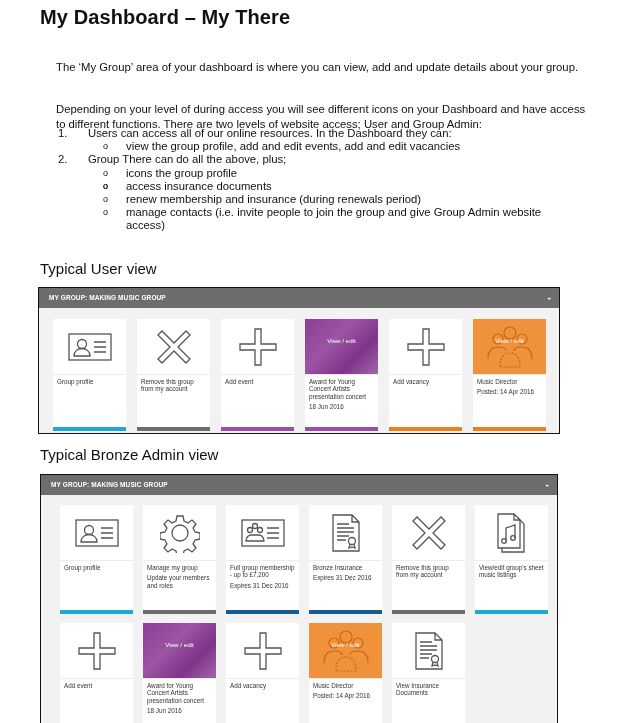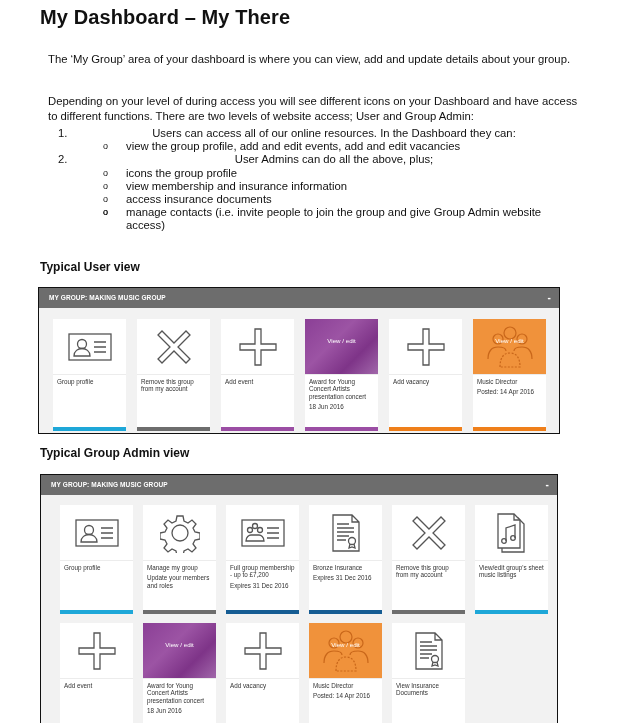--- a/index.html
+++ b/index.html
@@ -1,27 +1,27 @@
 <!DOCTYPE html>
 <html><head>
 <meta charset="utf-8">
 <style>
   html, body { margin:0; padding:0; background:#ffffff; }
   body { width:629px; height:723px; position:relative; overflow:hidden; font-family:"Liberation Sans", sans-serif; color:#111; }
   .title { position:absolute; left:40px; top:6px; font-size:20px; font-weight:bold; margin:0; letter-spacing:0.1px; }
-  .para { position:absolute; left:40px; width:530px; font-size:11.3px; line-height:15px; margin:8px; }
+  .para { position:absolute; left:40px; width:530px; font-size:11.3px; line-height:15px; margin:16px; }
   .p1 { top:44px; }
   .p2 { top:86px; }
   .list { position:absolute; left:40px; top:127px; width:540px; font-size:11.3px; line-height:13.2px; }
   .li { position:relative; }
   .num { position:absolute; left:18px; }
-  .li-text { margin-left:48px;text-align:center; }
+  .li-text { margin-left:48px; }
   .sub { position:relative; margin-left:48px; padding-left:38px; }
   .sub .bullet { position:absolute; left:15px; top:0; font-size:9px; }
-  .heading { position:absolute; left:40px; font-size:12px; font-weight:bold; }
+  .heading { position:absolute; left:40px; font-size:15px; font-weight:normal; }
   .h-user { top:260px; }
   .h-admin { top:446px; }
 
   .frame { position:absolute; border:1px solid #111; background:#f2f2f2; box-sizing:border-box; overflow:hidden; }
   .frame-user { left:38px; top:287px; width:522px; height:147px; }
   .frame-admin { left:40px; top:474px; width:518px; height:260px; }
   .bar-head { position:absolute; left:0; top:0; right:0; height:20px; background:#6d6d6d; color:#fff; font-size:6.5px; font-weight:bold; line-height:20px; padding-left:10px; letter-spacing:0.1px; }
   .bar-head .minus { position:absolute; right:8px; top:0; font-size:10px; }
 
   .tile { position:absolute; width:73px; background:#fff; }
@@ -45,26 +45,26 @@
 <p class="para p2">Depending on your level of during access you will see different icons on your Dashboard and have access to different functions. There are two levels of website access; User and Group Admin:</p>
 
 <div class="list">
   <div class="li">
     <span class="num">1.</span>
     <div class="li-text">Users can access all of our online resources. In the Dashboard they can:</div>
   </div>
   <div class="sub"><span class="bullet">o</span><span>view the group profile, add and edit events, add and edit vacancies</span></div>
   <div class="li">
     <span class="num">2.</span>
-    <div class="li-text">User Admins can do all the above, plus;</div>
+    <div class="li-text">Group There can do all the above, plus;</div>
   </div>
   <div class="sub"><span class="bullet">o</span><span>icons the group profile</span></div>
-  <div class="sub"><span class="bullet">o</span><span>view membership and insurance information</span></div>
+  <div class="sub"><span class="bullet">o</span></div>
   <div class="sub"><span class="bullet">o</span><span>access insurance documents</span></div>
-  <div class="sub"><span class="bullet">o</span></div>
+  <div class="sub"><span class="bullet">o</span><span>renew membership and insurance (during renewals period)</span></div>
   <div class="sub" style="width:420px;"><span class="bullet">o</span><span>manage contacts (i.e. invite people to join the group and give Group Admin website access)</span></div>
 </div>
 
 <div class="heading h-user">Typical User view</div>
 
 <div class="frame frame-user">
   <div class="bar-head">
     <span>MY GROUP: MAKING MUSIC GROUP</span>
     <span class="minus">-</span>
   </div>
@@ -158,21 +158,21 @@
         <div class="sep"></div>
         <div class="lbl">
           <div>Music Director</div>
           <div class="sub2">Posted: 14 Apr 2016</div>
         </div>
         <div class="stripe" style="background: rgb(239, 127, 26);"></div>
       </div>
     </div>
 </div>
 
-<div class="heading h-admin">Typical Group Admin view</div>
+<div class="heading h-admin">Typical Bronze Admin view</div>
 
 <div class="frame frame-admin">
   <div class="bar-head">
     <span>MY GROUP: MAKING MUSIC GROUP</span>
     <span class="minus">-</span>
   </div>
   <div id="admin-tiles">
       <div class="tile admin" style="left: 19px; top: 30px;">
         <div class="img">
           <span style="display: flex;">

